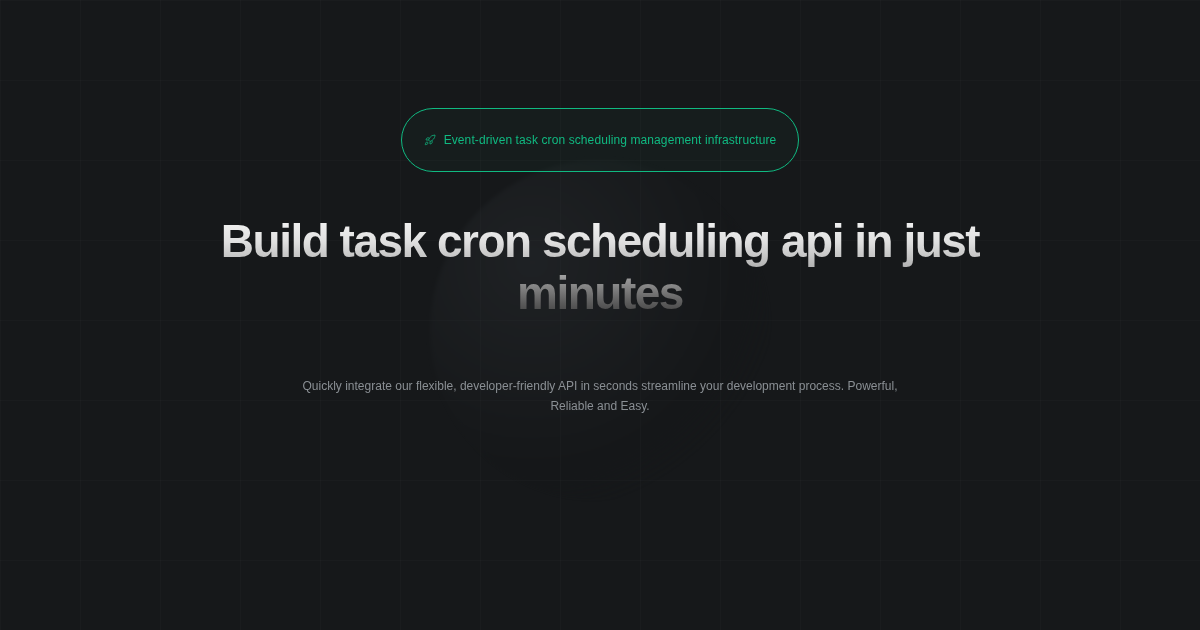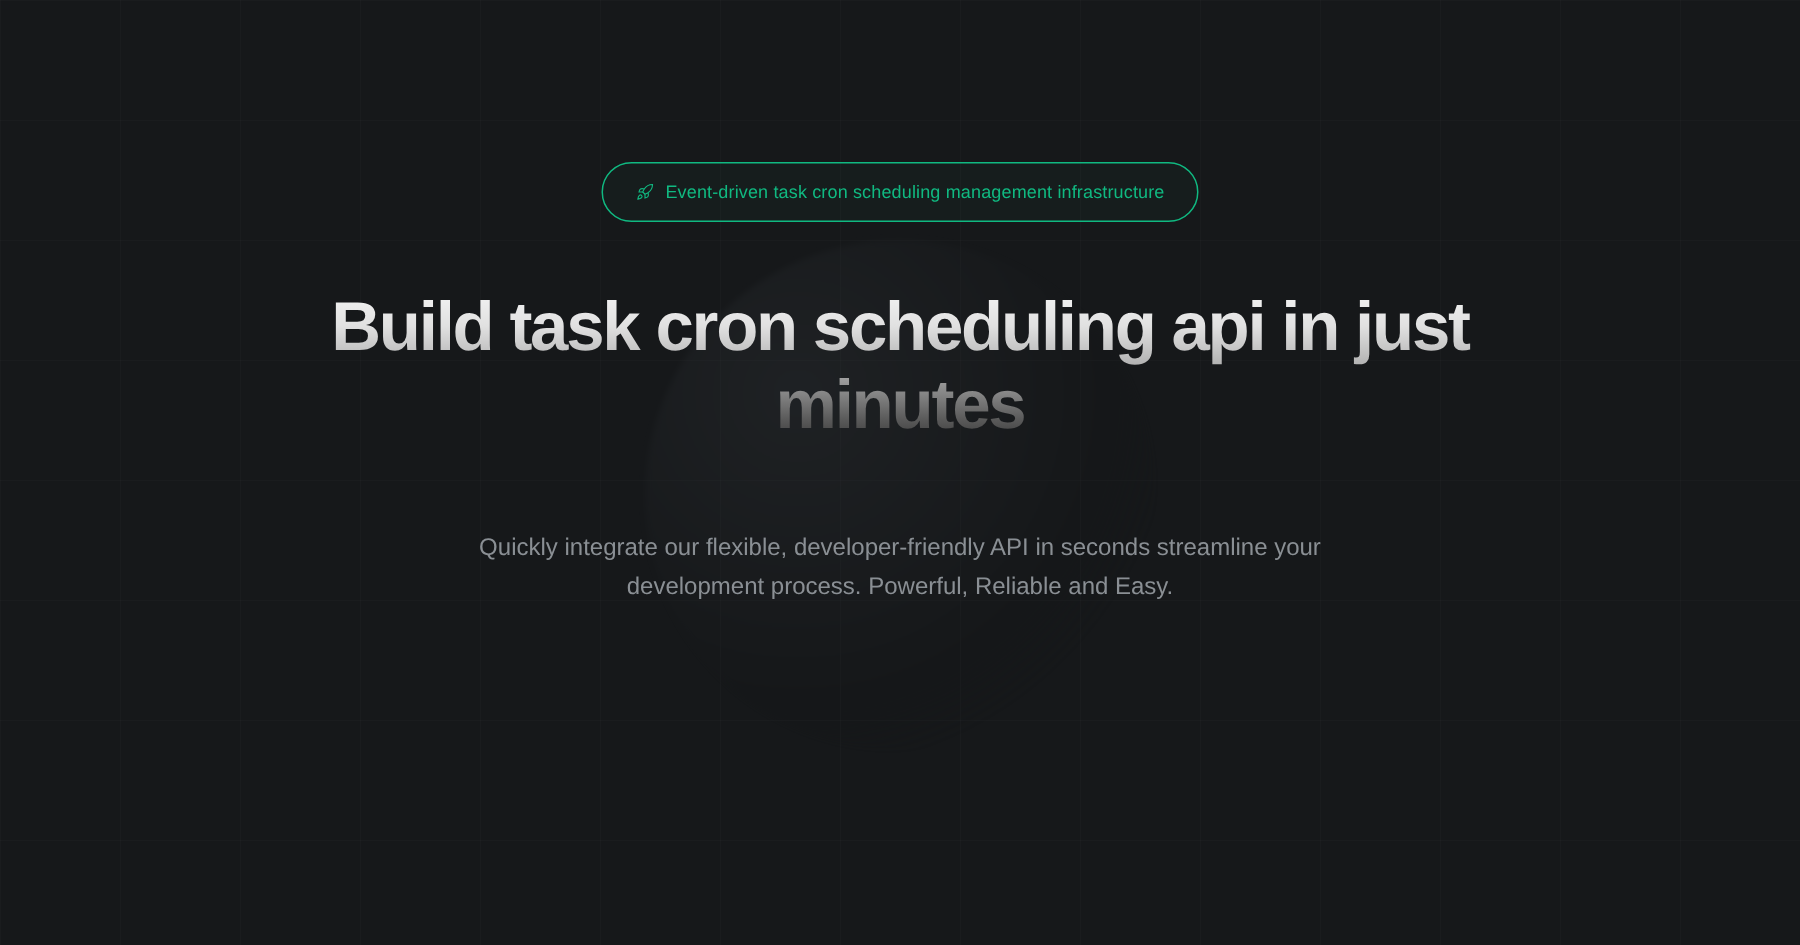--- a/index.html
+++ b/index.html
@@ -48,21 +48,21 @@
       display: flex;
       flex-direction: column;
       align-items: center;
       padding-top: 108px;
     }
 
     .badge {
       display: inline-flex;
       align-items: center;
       gap: 8px;
-      padding: 12px 22px;
+      padding: 24px 22px;
       border: 1px solid #10b981;
       border-radius: 999px;
       background: rgba(16, 185, 129, 0.03);
       margin-bottom: 44px;
     }
 
     .badge-icon {
       width: 12px;
       height: 12px;
       display: inline-flex;
@@ -94,21 +94,21 @@
       max-width: 900px;
       background: linear-gradient(180deg, #f5f5f5 0%, #e0e0e0 25%, #a8a8a8 55%, #5a5a5a 85%, #3a3a3a 100%);
       -webkit-background-clip: text;
       background-clip: text;
       -webkit-text-fill-color: transparent;
       color: transparent;
       margin-bottom: 58px;
     }
 
     .subtext {
-      font-size: 16px;
+      font-size: 12px;
       line-height: 1.65;
       text-align: center;
       color: #8a8f94;
       max-width: 620px;
       font-weight: 400;
     }
   </style>
 </head>
 <body>
 

